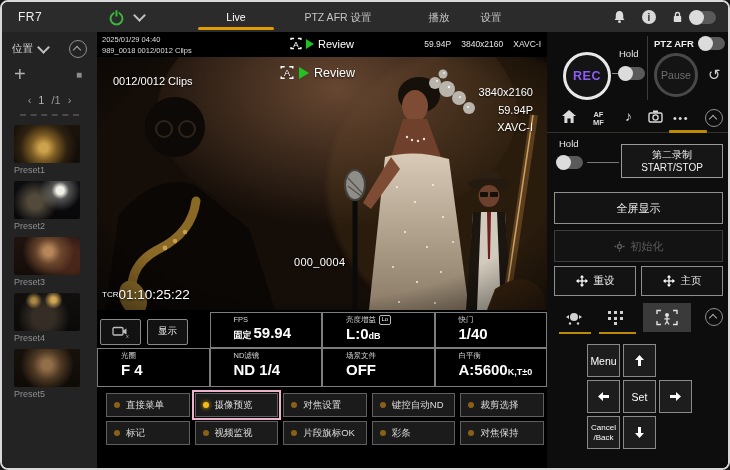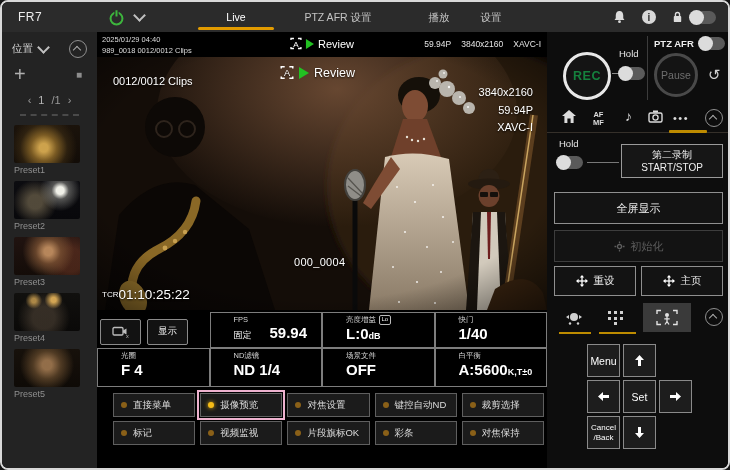--- a/index.html
+++ b/index.html
@@ -58,37 +58,37 @@
   .ov-fmt{right:14px;top:27px;text-align:right;font-size:11px;line-height:1.6;}
   .ov-name{left:197px;top:199px;font-size:11px;letter-spacing:.3px;}
   .ov-tc{left:5px;top:228px;}
   .tc-label{font-size:8px;vertical-align:2.5px;}
   .tc-value{font-size:13.5px;}
   
   .settings{display:grid;grid-template-columns:repeat(4,1fr);grid-template-rows:36px 39px;margin-top:2px;background:#000;}
   .cell{border:1px solid #7d7d7d;padding:2px 23px 0;color:#fff;overflow:hidden;background:#000;}
   .cell-label{font-size:7.5px;color:#d6d6d6;display:flex;gap:3px;align-items:center;white-space:nowrap;}
   .cell-value{font-size:15px;font-weight:bold;white-space:nowrap;margin-top:0;}
-  .val-pre{font-size:9px;font-weight:normal;margin-right:18px;}
+  .val-pre{font-size:9px;font-weight:bold;margin-right:2px;}
   .val-unit{font-size:9px;}
   .badge{font-size:6px;border:1px solid #bbb;border-radius:2px;padding:0 1.5px;line-height:1.3;color:#eee;}
   .cell.tools{border:none;display:flex;gap:6px;align-items:center;padding:3px 2px 0 3px;}
   .tool-btn{height:26px;width:41px;border:1px solid #8a8a8a;border-radius:2px;background:#121212;color:#e8e8e8;
             display:flex;align-items:center;justify-content:center;font-size:9.5px;cursor:pointer;}
   
-  .assign{display:grid;grid-template-columns:repeat(5,1fr);gap:4px 5px;padding:6px 3px 0 16px;}
+  .assign{display:grid;grid-template-columns:repeat(5,1fr);gap:4px 5px;padding:6px 3px 0 9px;}
   .abtn{position:relative;height:24px;background:#1b1b1b;border:1px solid #5f5f5f;display:flex;align-items:center;gap:6px;
         padding:0 2px 0 7px;color:#dcdcdc;font-size:9.5px;cursor:pointer;white-space:nowrap;overflow:hidden;}
   .abtn .dot{width:6px;height:6px;border-radius:50%;background:#8a6018;flex:none;}
   .abtn.on{outline:2px solid #eeb2cf;outline-offset:1px;}
   .abtn.on .dot{background:#f5bb17;box-shadow:0 0 4px #f5bb17;}
   
   .rpanel{position:absolute;left:545px;top:30px;right:0;bottom:0;background:#0d0d0d;}
   .rec-btn{position:absolute;left:16px;top:20px;width:48px;height:48px;border-radius:50%;border:3px solid #e8e8e8;
-           background:#141414;color:#15803d;font-weight:bold;font-size:12.5px;letter-spacing:.5px;
+           background:#141414;color:#8b5cf6;font-weight:bold;font-size:12.5px;letter-spacing:.5px;
            display:flex;align-items:center;justify-content:center;cursor:pointer;}
   .hold1-label{position:absolute;left:72px;top:16px;font-size:9.5px;color:#e8e8e8;}
   .dash1{position:absolute;left:65px;top:41px;width:7px;height:1px;background:#8a8a8a;}
   .hold1-switch{position:absolute;left:72px;top:35px;}
   .vdiv{position:absolute;left:100px;top:4px;width:1px;height:64px;background:#3c3c3c;}
   .ptz-label{position:absolute;left:107px;top:6px;font-size:9.5px;color:#ececec;font-weight:bold;}
   .ptz-switch{position:absolute;left:152px;top:5px;}
   .pause-btn{position:absolute;left:107px;top:21px;width:44px;height:44px;border-radius:50%;border:3px solid #494949;
              background:#141414;color:#6e6e6e;font-size:10.5px;display:flex;align-items:center;justify-content:center;cursor:pointer;}
   .replay{position:absolute;left:161px;top:34px;color:#cfcfcf;font-size:15px;cursor:pointer;}

